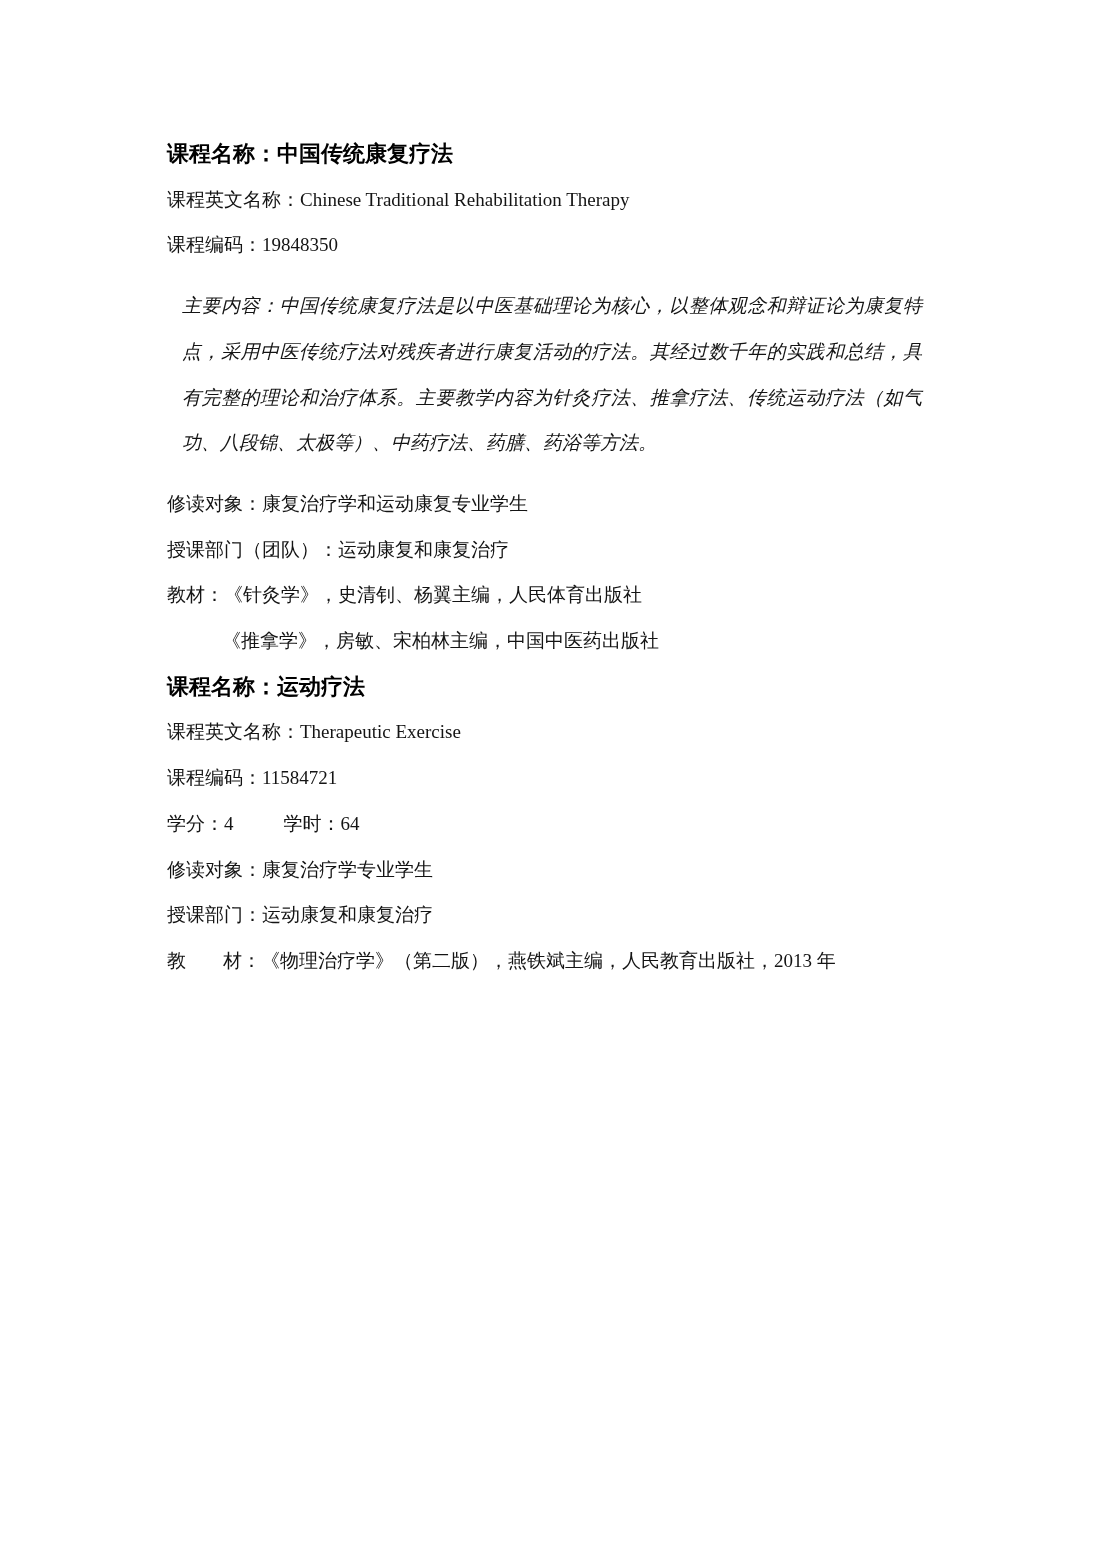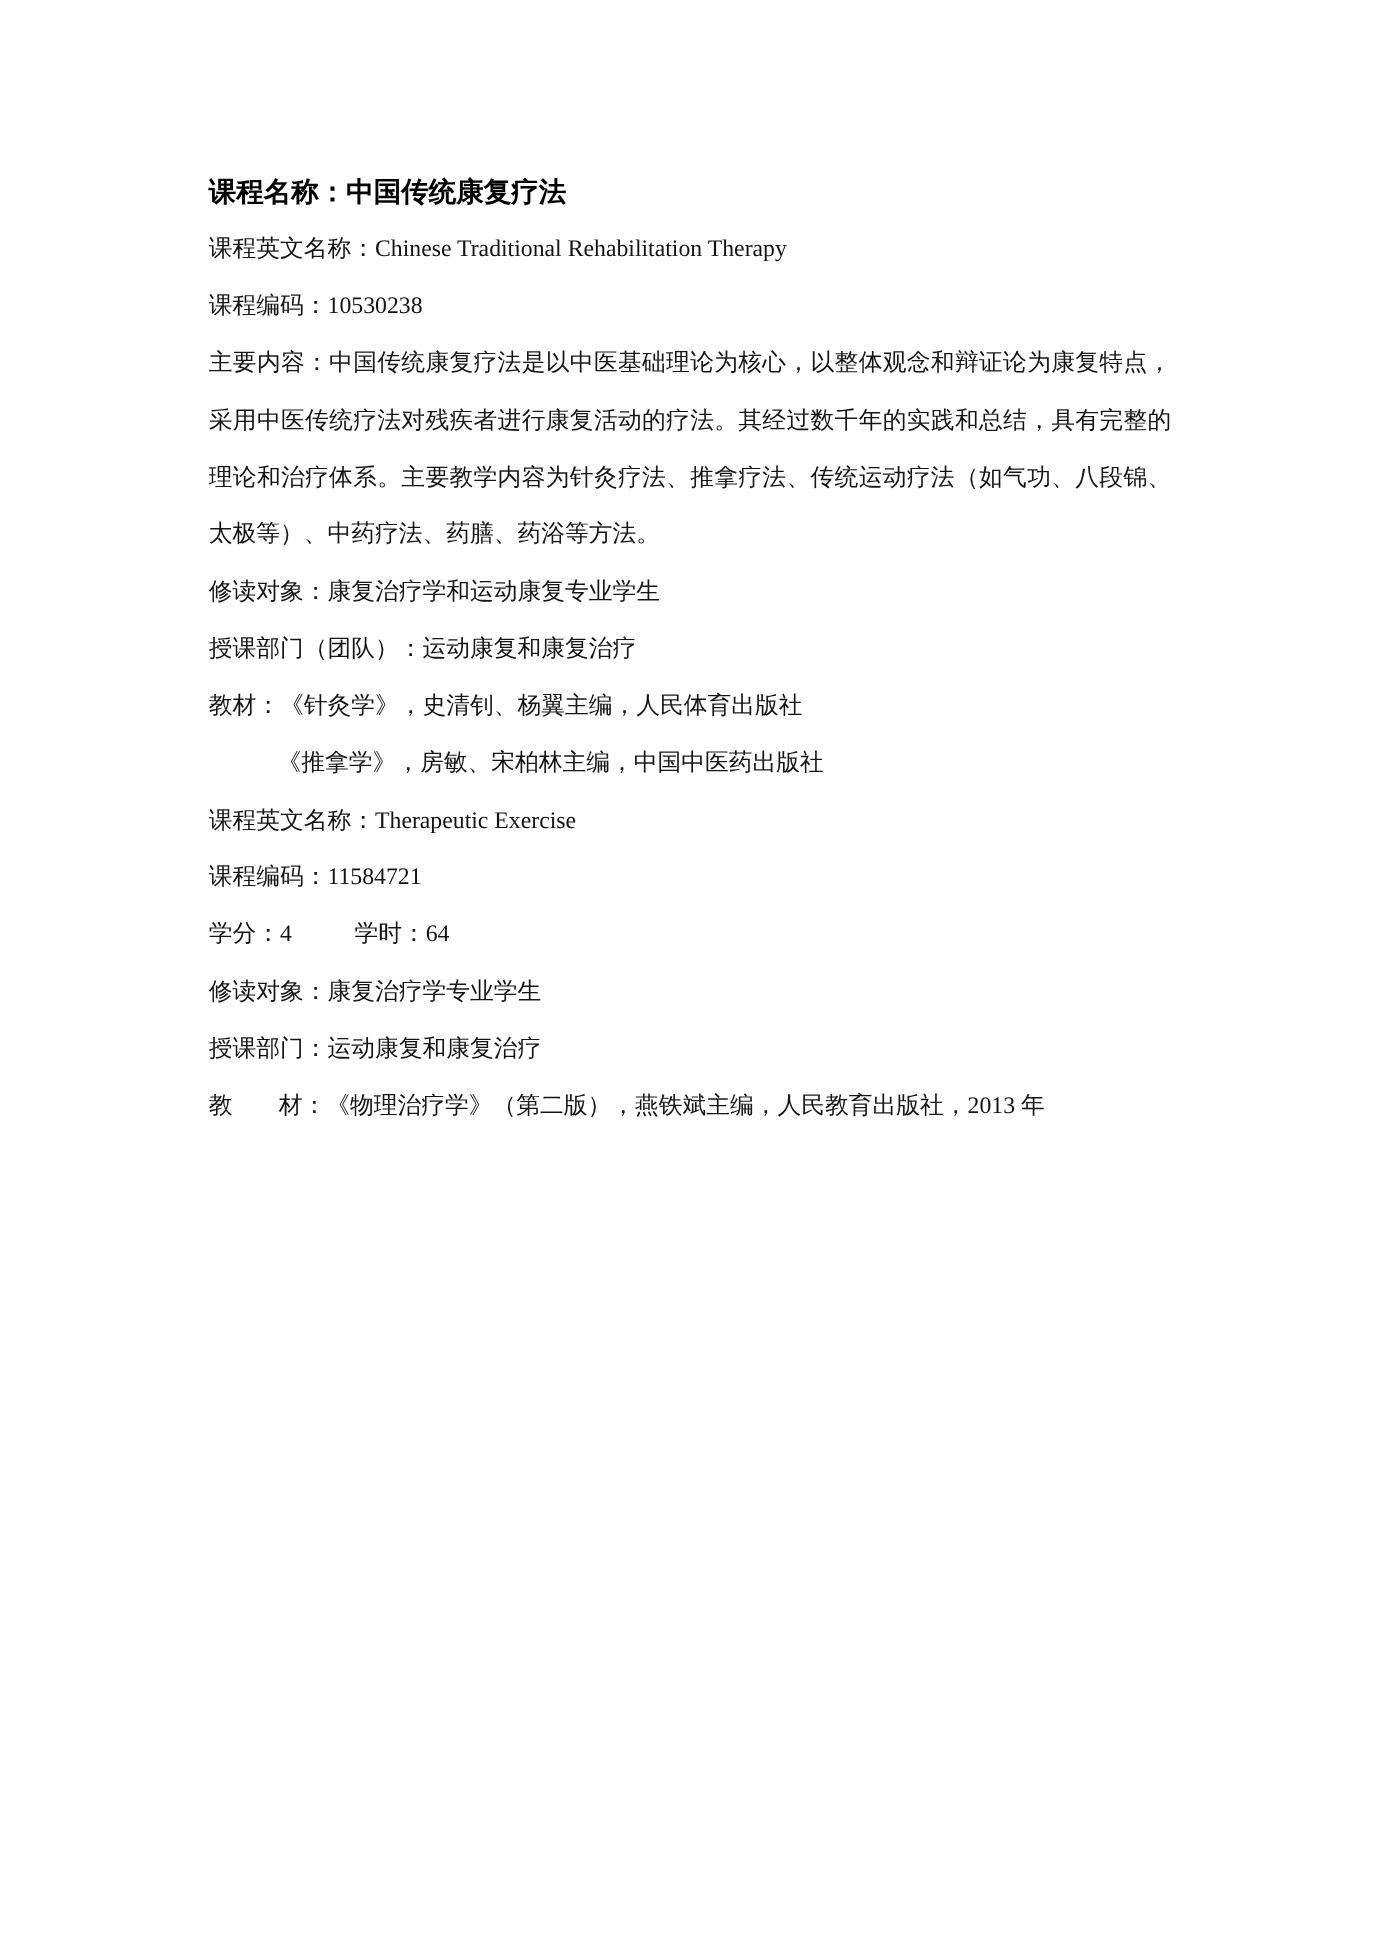--- a/index.html
+++ b/index.html
@@ -29,25 +29,26 @@
     white-space: nowrap;
   }
   .heading {
     font-weight: bold;
     font-size: 22px;
     line-height: 45.7px;
     white-space: nowrap;
     color: #000000;
   }
   .para {
-    margin: 0;
+    margin: 15px;
     line-height: 45.7px;
     text-align: justify;
     text-align-last: left;
     text-justify: inter-character;
+    font-style: italic;
   }
   .indent {
     padding-left: 55px;
   }
   .gap-credit {
     display: inline-block;
     width: 50px;
   }
   .gap-jiao {
     display: inline-block;
@@ -67,36 +68,39 @@
     <section>
       <div class="heading">
         <span>课程名称：</span><span>中国传统康复疗法</span>
       </div>
 
       <div class="line">
         <span>课程英文名称：</span><span class="en">Chinese Traditional Rehabilitation Therapy</span>
       </div>
 
       <div class="line">
-        <span>课程编码：</span><span>10530238</span>
+        <span>课程编码：</span><span>19848350</span>
       </div>
 
 
       <p class="para">主要内容：中国传统康复疗法是以中医基础理论为核心，以整体观念和辩证论为康复特点，采用中医传统疗法对残疾者进行康复活动的疗法。其经过数千年的实践和总结，具有完整的理论和治疗体系。主要教学内容为针灸疗法、推拿疗法、传统运动疗法（如气功、八段锦、太极等）、中药疗法、药膳、药浴等方法。</p>
 
       <div class="line">修读对象：康复治疗学和运动康复专业学生</div>
 
       <div class="line">授课部门（团队）：运动康复和康复治疗</div>
 
       <div class="line">教材：《针灸学》，史清钊、杨翼主编，人民体育出版社</div>
 
       <div class="line indent">《推拿学》，房敏、宋柏林主编，中国中医药出版社</div>
     </section>
 
     <section>
+      <div class="heading">
+        <span>课程名称：</span><span>运动疗法</span>
+      </div>
 
       <div class="line">
         <span>课程英文名称：</span><span class="en">Therapeutic Exercise</span>
       </div>
 
       <div class="line">
         <span>课程编码：</span><span>11584721</span>
       </div>
 
       <div class="line">

